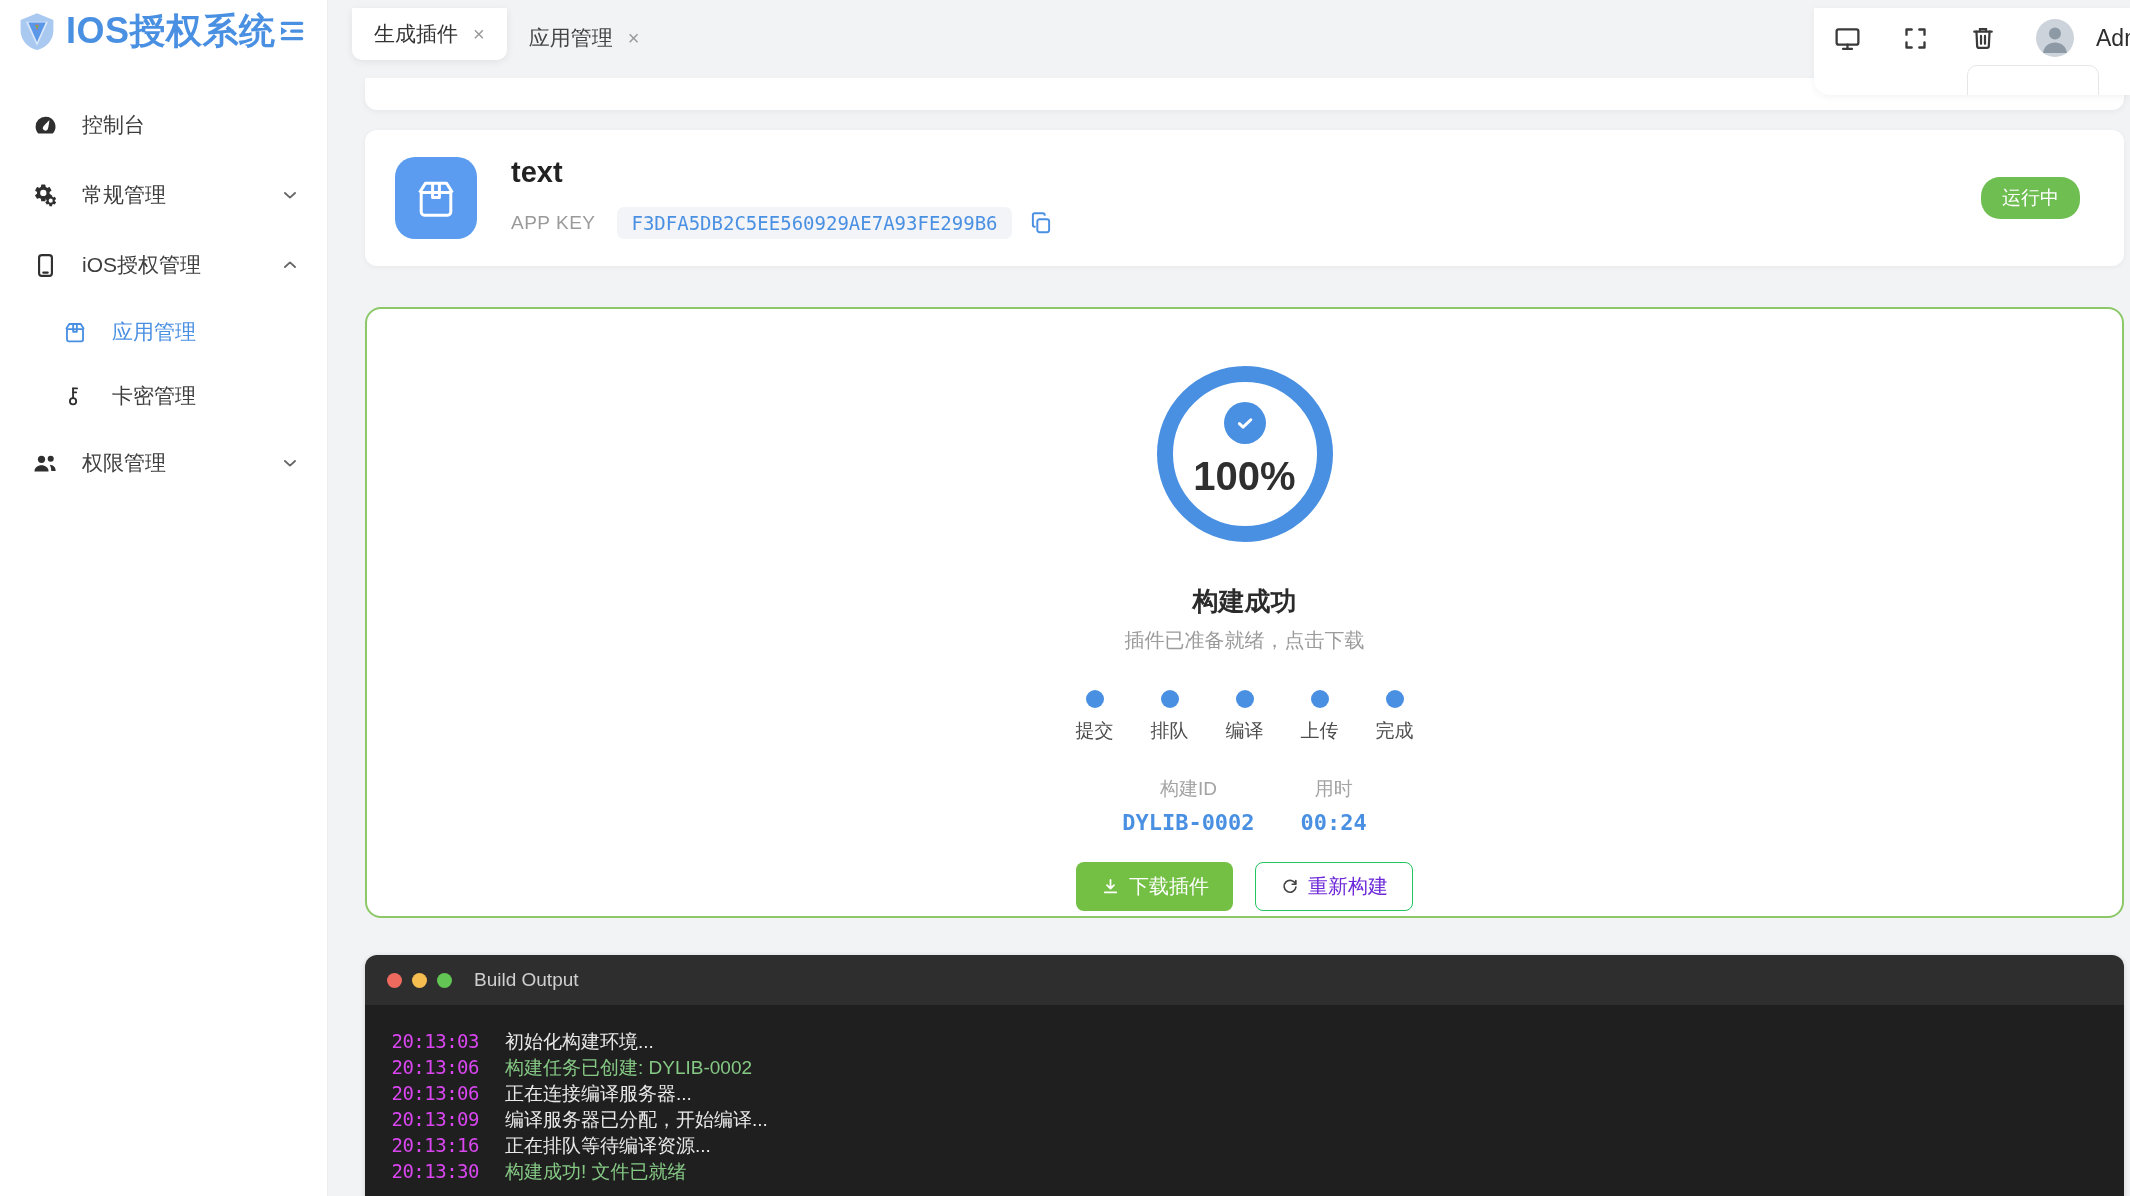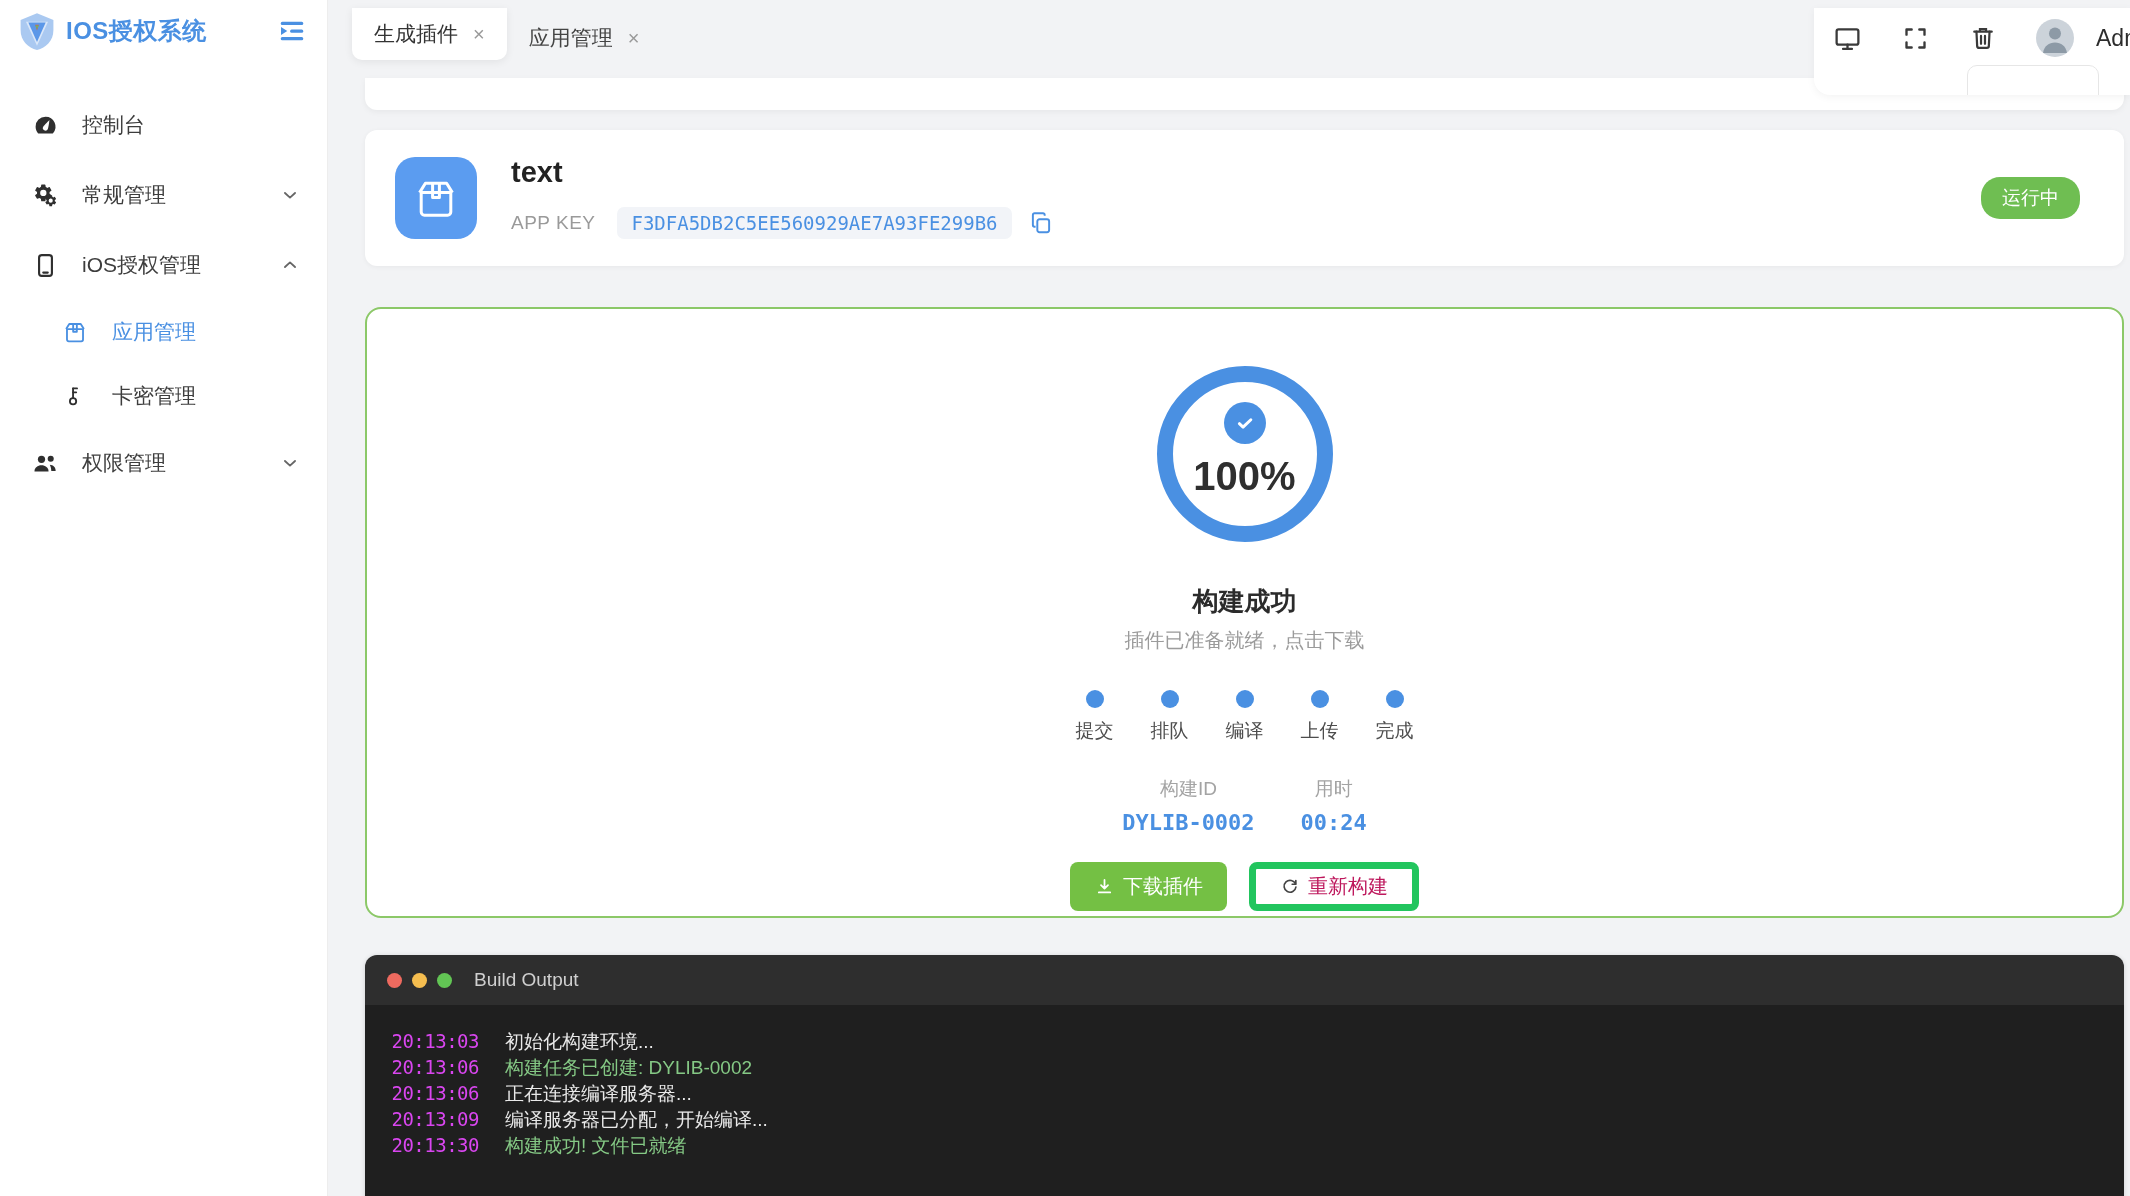--- a/index.html
+++ b/index.html
@@ -11,21 +11,21 @@
   }
   *{margin:0;padding:0;box-sizing:border-box;}
   html,body{background:#f2f3f5;}
   body{font-family:"Liberation Sans","DejaVu Sans",sans-serif;color:#333;}
   .app{position:relative;width:2130px;height:1196px;background:#f2f3f5;overflow:hidden;}
 
   
   .sidebar{position:absolute;left:0;top:0;width:328px;height:100%;background:#fff;border-right:1px solid #ededed;z-index:5;}
   .logo-row{display:flex;align-items:center;height:62px;padding:0 18px 0 16px;}
   .logo-mark{width:42px;height:42px;flex:0 0 auto;}
-  .logo-title{font-size:24px;font-weight:bold;color:var(--accent);margin-left:8px;letter-spacing:.5px;white-space:nowrap;}
+  .logo-title{font-size:36px;font-weight:bold;color:var(--accent);margin-left:8px;letter-spacing:.5px;white-space:nowrap;}
   .fold-btn{margin-left:auto;width:34px;height:34px;display:flex;align-items:center;justify-content:center;cursor:pointer;}
   .menu{padding-top:28px;}
   .menu-item{display:flex;align-items:center;height:70px;padding:0 26px 0 30px;font-size:21px;color:#3d3d3d;cursor:pointer;}
   .menu-item .mi-icon{width:30px;height:30px;display:flex;align-items:center;justify-content:center;color:#2f2f2f;flex:0 0 auto;}
   .menu-item .mi-label{margin-left:22px;white-space:nowrap;}
   .menu-item .mi-arrow{margin-left:auto;width:22px;height:22px;display:flex;align-items:center;justify-content:center;}
   .submenu .menu-item{height:64px;padding-left:60px;}
   .menu-item.active{color:var(--accent);}
   .menu-item.active .mi-icon{color:var(--accent);}
 
@@ -69,21 +69,21 @@
   .step{width:46px;display:flex;flex-direction:column;align-items:center;}
   .step-dot{width:18px;height:18px;border-radius:50%;background:var(--accent);}
   .step-label{margin-top:10px;font-size:19px;color:#4d4d4d;white-space:nowrap;}
   .build-meta{margin-top:32px;display:flex;gap:46px;}
   .meta-col{display:flex;flex-direction:column;align-items:center;}
   .meta-label{font-size:19px;color:#a3a3a3;}
   .meta-value{margin-top:8px;font-family:"DejaVu Sans Mono","Liberation Mono",monospace;font-size:22px;font-weight:bold;color:var(--accent);}
   .actions{margin-top:27px;display:flex;gap:22px;}
   .btn{display:flex;align-items:center;justify-content:center;gap:8px;height:49px;padding:0 24px;border-radius:8px;font-size:20px;cursor:pointer;border:none;font-family:inherit;}
   .btn-green{background:var(--green);color:#fff;}
-  .btn-white{background:#fff;color:#be185d;border:7px solid #22c55e;}
+  .btn-white{background:#fff;color:#6d28d9;border:1px solid #22c55e;}
 
   
   .terminal{margin-top:37px;border-radius:12px 12px 0 0;overflow:hidden;box-shadow:0 1px 5px rgba(0,0,0,.15);}
   .term-header{height:50px;background:#2e2e2e;display:flex;align-items:center;padding:0 22px;}
   .tl{width:15px;height:15px;border-radius:50%;margin-right:10px;flex:0 0 auto;}
   .tl.red{background:#ee6a5f;}
   .tl.yellow{background:#f5bd4f;}
   .tl.green{background:#62c554;}
   .term-title{margin-left:12px;font-size:19px;color:#cfcfcf;}
   .term-body{background:#1f1f1f;padding:24px 20px 40px 24px;height:230px;}
@@ -380,20 +380,24 @@
             <span class="log-text">构建任务已创建: DYLIB-0002</span>
           </div>
           <div class="log-line" data-status="info">
             <span class="log-time">20:13:06</span>
             <span class="log-text">正在连接编译服务器...</span>
           </div>
           <div class="log-line" data-status="info">
             <span class="log-time">20:13:09</span>
             <span class="log-text">编译服务器已分配，开始编译...</span>
           </div>
+          <div class="log-line" data-status="info">
+            <span class="log-time">20:13:16</span>
+            <span class="log-text">正在排队等待编译资源...</span>
+          </div>
           <div class="log-line" data-status="success">
             <span class="log-time">20:13:30</span>
             <span class="log-text">构建成功! 文件已就绪</span>
           </div>
         </div>
       </section>
 
     </div>
   </main>
 </div>

